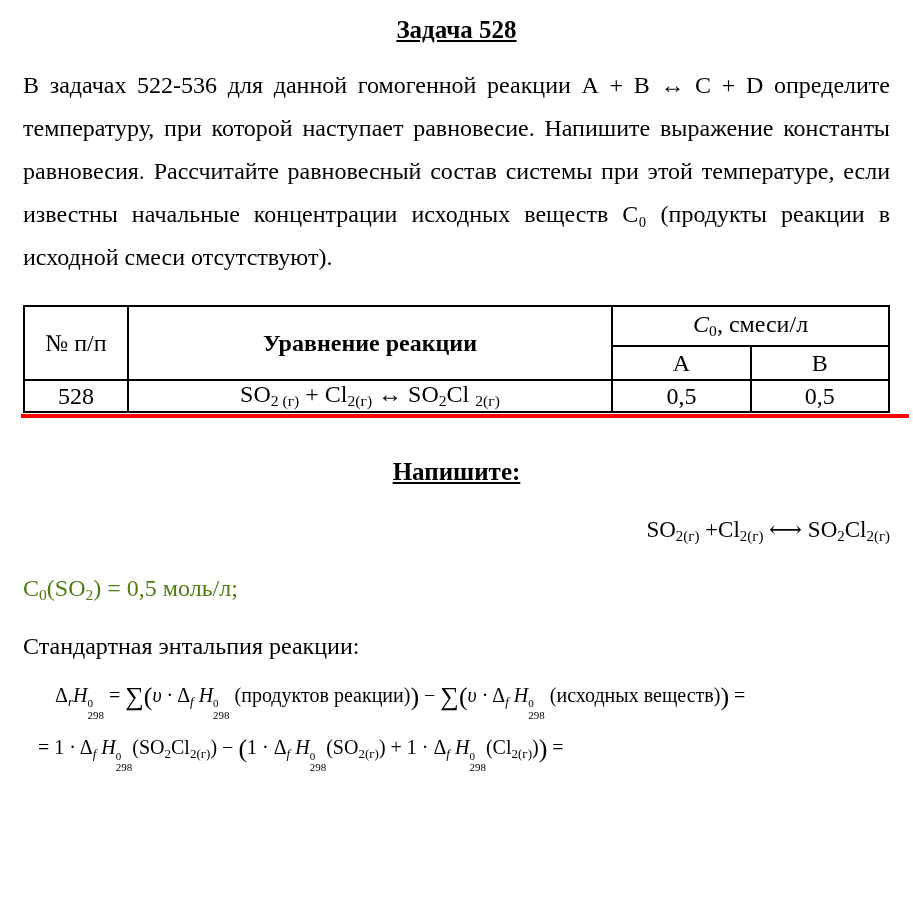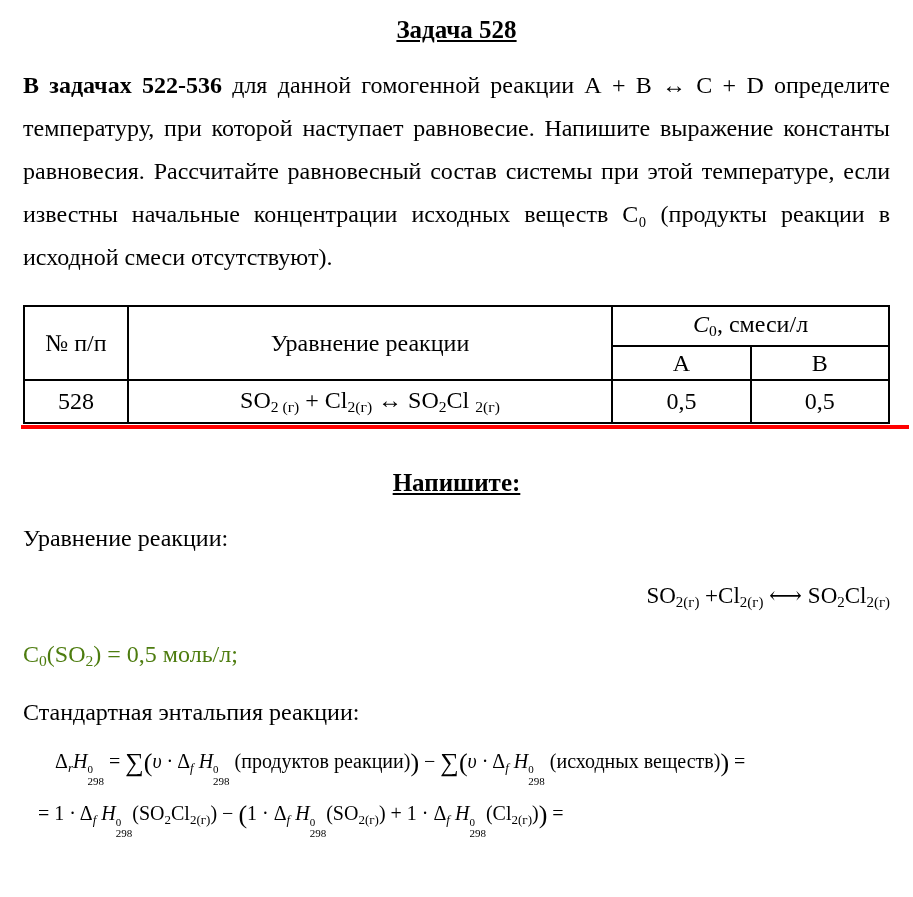--- a/index.html
+++ b/index.html
@@ -9,30 +9,30 @@
     color: #000000;
     font-family: "Liberation Serif", "DejaVu Serif", serif;
     overflow: hidden;
   }
   .page { padding: 10px 23px 0 23px; }
 
   .title { text-align: center; font-size: 25px; font-weight: bold; margin-top: 6px; }
   .underline { text-decoration: underline; font-family: Liberation Serif, serif; }
 
   .intro { margin-top: 20px; font-size: 24px; line-height: 43px; text-align: justify; }
-  .intro b { font-weight: bold; }
+  .intro b { font-weight: normal; }
 
   .tbl-wrap { margin-top: 26px; }
   table.tbl { width: 100%; border-collapse: collapse; font-size: 24px; table-layout: fixed; }
   .tbl td { border: 2px solid #000; text-align: center; vertical-align: middle; padding: 0 4px; }
   .row-h1 td { height: 40px; }
   .row-h2 td { height: 34px; }
-  .row-data td { height: 43px; }
+  .row-data td { height: 32px; }
   .col-num { width: 12%; margin-left: 40px; }
-  .col-eq  { width: 56%; }
+  .col-eq  { width: 56%; font-weight: bold; }
   .col-a   { width: 16%; }
   .col-b   { width: 16%; }
   .redline { height: 4px; background: #ff0000; margin: 1px -19px 0 -2px; }
 
   .sol-heading { text-align: center; font-size: 25px; font-weight: bold; margin-top: 40px; }
   .eq-label { font-size: 24px; margin-top: 28px; }
   .reaction { text-align: right; font-size: 23px; margin-top: 30px; white-space: pre-wrap; }
   .redtext { color: #4d7c0f; font-size: 24px; margin-top: 30px; white-space: pre-wrap; }
   .enthalpy-label { font-size: 24px; margin-top: 28px; }
   .formula { font-size: 20px; margin-top: 22px; padding-left: 32px; white-space: pre-wrap; }
@@ -85,21 +85,20 @@
         </tr>
       </tbody>
     </table>
     <div class="redline"></div>
   </div>
 
   <div class="sol-heading">
     <span class="underline">Напишите:</span>
   </div>
 
-  <p class="eq-label">Уравнение реакции:</p>
 
   <div class="reaction"><span class="tk-n">SO</span><span class="tk-subn">2(г)</span><span class="tk-n"> +Cl</span><span class="tk-subn">2(г)</span><span class="tk-n"> ⟷ </span><span class="tk-n">SO</span><span class="tk-subn">2</span><span class="tk-n">Cl</span><span class="tk-subn">2(г)</span></div>
 
   <p class="redtext"><span class="tk-n">C</span><span class="tk-subn">0</span><span class="tk-n">(SO</span><span class="tk-subn">2</span><span class="tk-n">) = 0,5 моль/л;</span></p>
 
 
   <p class="enthalpy-label">Стандартная энтальпия реакции:</p>
 
   <div class="formula"><span class="tk-n">Δ</span><span class="tk-sub">r</span><span class="tk-i">H</span><span class="tk-ss"><span class="ss-sup">0</span><span class="ss-sub">298</span></span><span class="tk-n"> = </span><span class="tk-big">∑</span><span class="tk-big">(</span><span class="tk-i">υ</span><span class="tk-n"> · Δ</span><span class="tk-sub">f</span><span class="tk-i"> H</span><span class="tk-ss"><span class="ss-sup">0</span><span class="ss-sub">298</span></span><span class="tk-n"> (продуктов реакции)</span><span class="tk-big">)</span><span class="tk-n"> − </span><span class="tk-big">∑</span><span class="tk-big">(</span><span class="tk-i">υ</span><span class="tk-n"> · Δ</span><span class="tk-sub">f</span><span class="tk-i"> H</span><span class="tk-ss"><span class="ss-sup">0</span><span class="ss-sub">298</span></span><span class="tk-n"> (исходных веществ)</span><span class="tk-big">)</span><span class="tk-n"> =</span></div>
 

